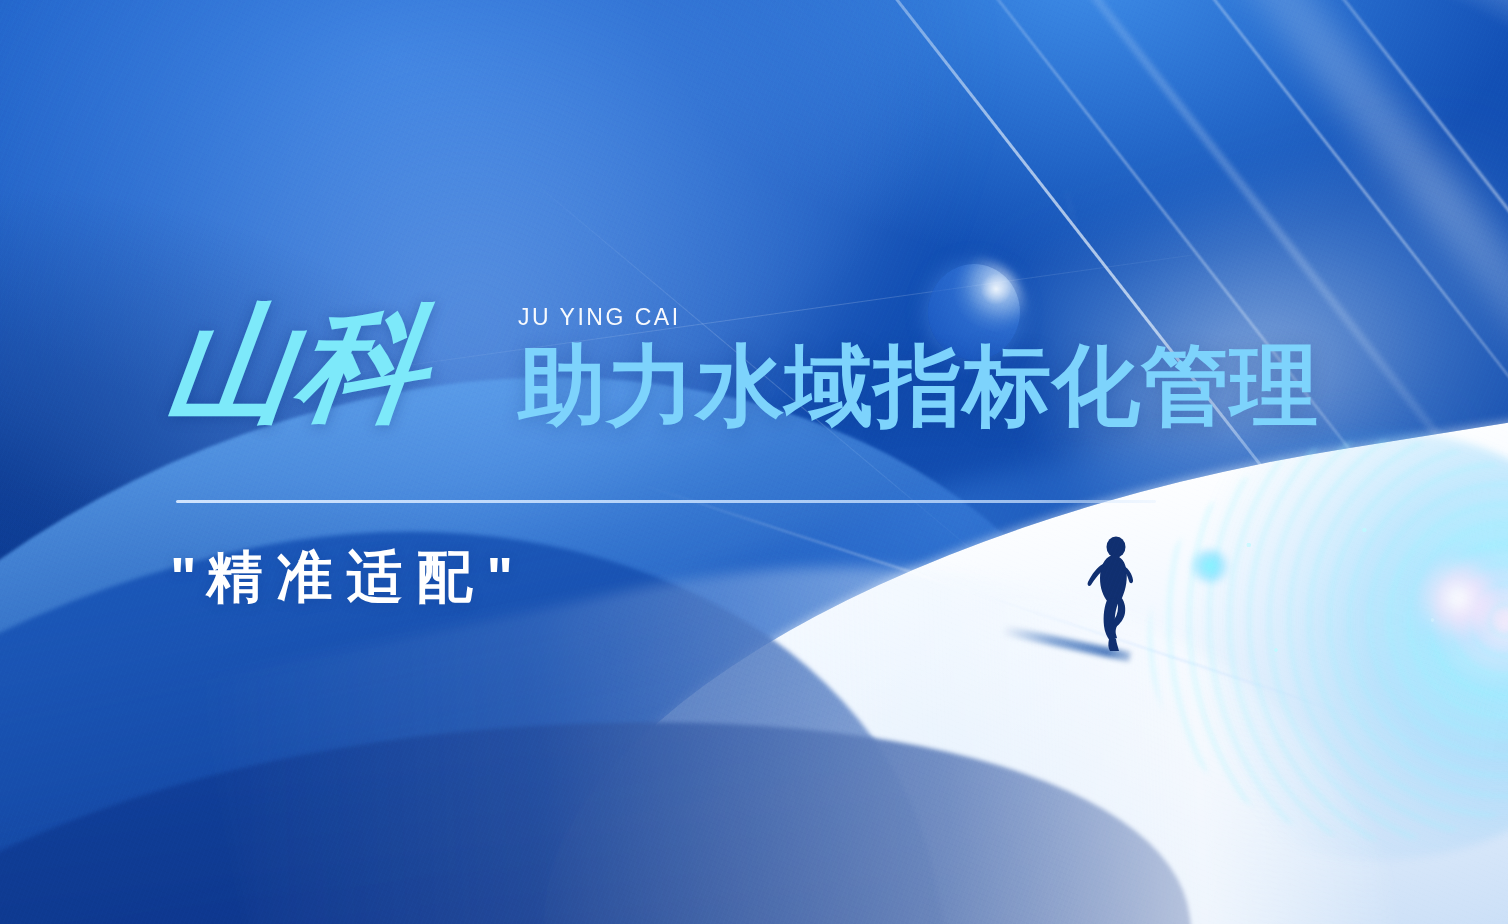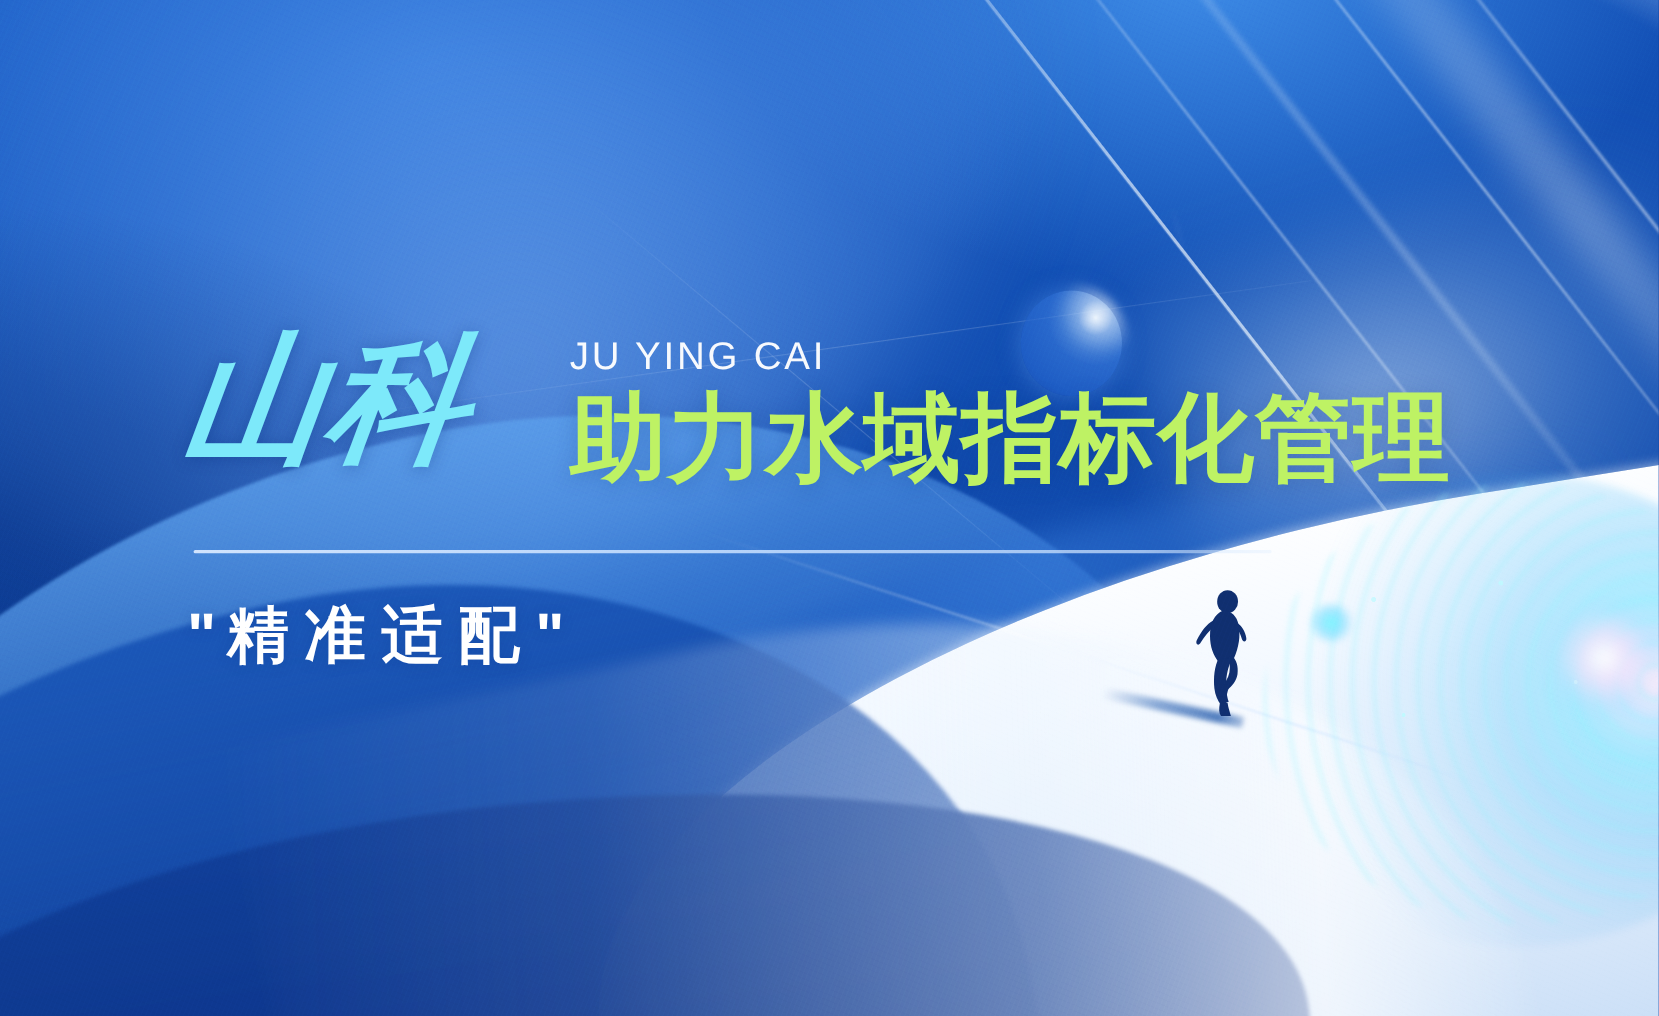--- a/index.html
+++ b/index.html
@@ -274,34 +274,34 @@
     text-shadow: 0 2px 14px rgba(0,40,120,0.30);
     white-space: nowrap;
     transform: skewX(-7deg);
   }
 
   .headline-col {
     position:absolute;
     left: 518px; top: 306px;
   }
   .pinyin {
-    font-size: 35px;
+    font-size: 23px;
     letter-spacing: 2.5px;
     color: #ffffff;
     font-weight: 400;
     line-height: 1;
     margin-bottom: 12px;
     white-space: nowrap;
     opacity: .96;
   }
   .headline-cn {
     font-size: 88px;
     line-height: 1.02;
     font-weight: 800;
-    color: #bef264;
+    color: #7dd3fc;
     letter-spacing: 1px;
     white-space: nowrap;
     text-shadow: 0 3px 18px rgba(10,50,130,0.25);
   }
 
   .divider {
     position:absolute;
     left: 176px; top: 500px;
     width: 980px; height: 3px;
     background: linear-gradient(90deg, rgba(215,232,255,0.95) 0%, rgba(200,224,255,0.85) 55%, rgba(210,230,255,0.70) 88%, rgba(220,236,255,0.35) 100%);

